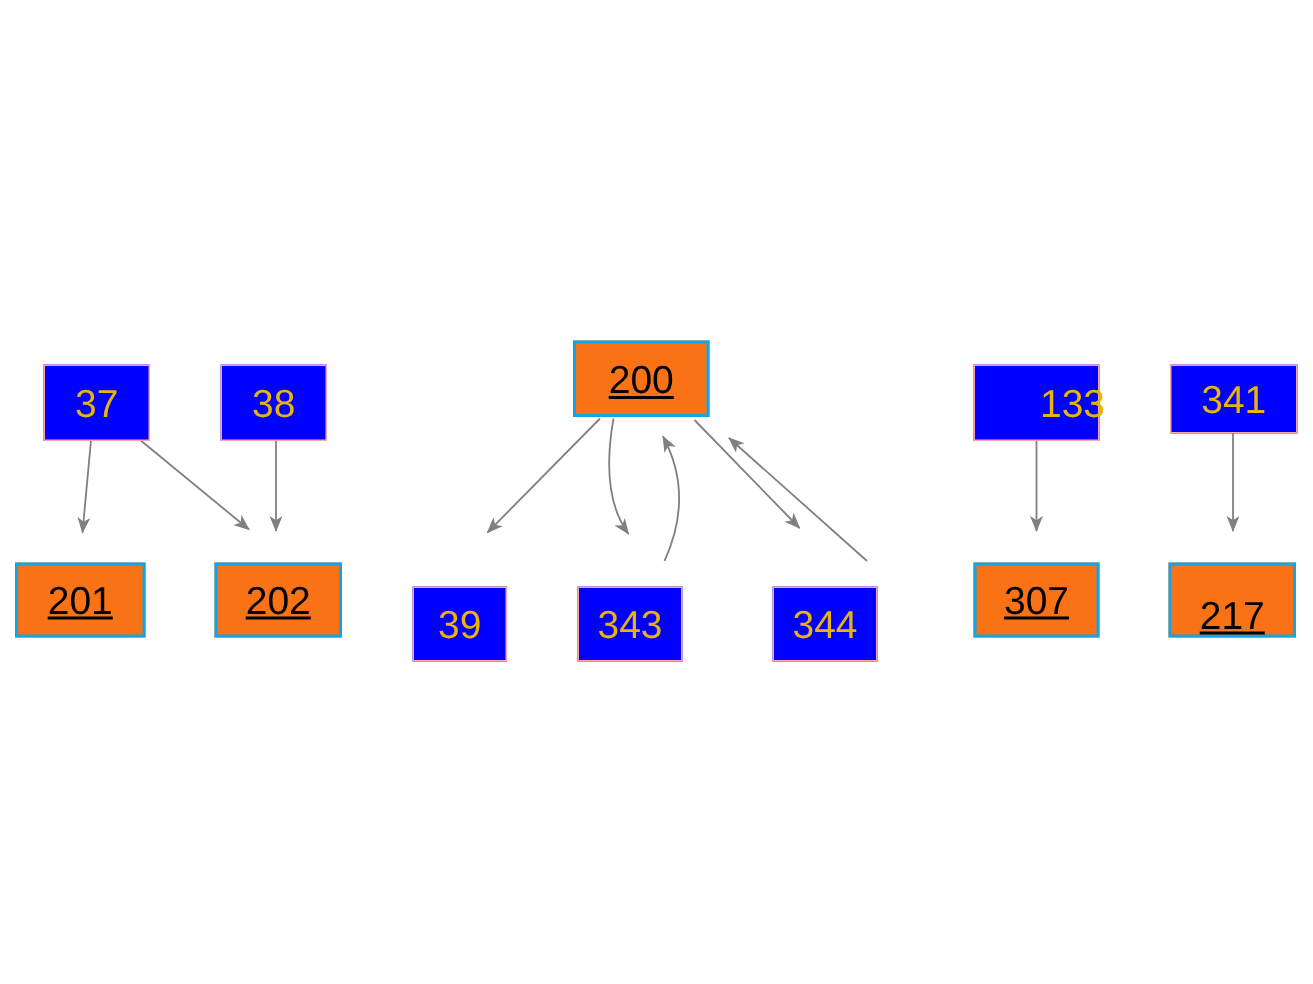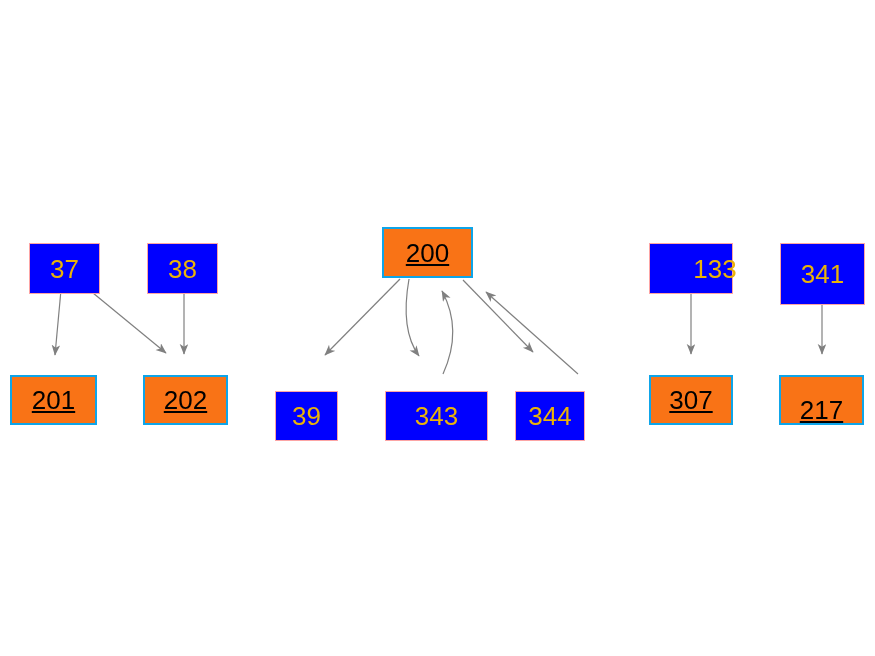--- a/index.html
+++ b/index.html
@@ -95,33 +95,33 @@
       </div>
       <div class="node fill-yellow" style="left: 143px; top: 375px; width: 85px; height: 50px;">
         <span class="node-label">202</span>
       </div>
       <div class="node fill-yellow" style="left: 382px; top: 227px; width: 91px; height: 51px;">
         <span class="node-label">200</span>
       </div>
       <div class="node fill-blue" style="left: 275px; top: 375px; width: 63px; height: 50px;">
         <span class="node-label">39</span>
       </div>
-      <div class="node fill-blue" style="left: 385px; top: 375px; width: 103px; height: 50px; text-align: center;">
+      <div class="node fill-blue" style="left: 385px; top: 375px; width: 70px; height: 50px; text-align: center;">
         <span class="node-label">343</span>
       </div>
       <div class="node fill-blue" style="left: 515px; top: 375px; width: 70px; height: 50px;">
         <span class="node-label">344</span>
       </div>
       <div class="node fill-blue" style="left: 649px; top: 227px; width: 84px; height: 51px; padding-left: 48px;">
         <span class="node-label">133</span>
       </div>
       <div class="node fill-yellow" style="left: 649px; top: 375px; width: 84px; height: 50px;">
         <span class="node-label">307</span>
       </div>
-      <div class="node fill-blue" style="left: 780px; top: 227px; width: 85px; height: 62px;">
+      <div class="node fill-blue" style="left: 780px; top: 227px; width: 85px; height: 46px;">
         <span class="node-label">341</span>
       </div>
       <div class="node fill-yellow" style="left: 779px; top: 375px; width: 85px; height: 50px; align-items: flex-end;">
         <span class="node-label">217</span>
       </div>
     </div>
 
 </div>
 
 </body></html>

